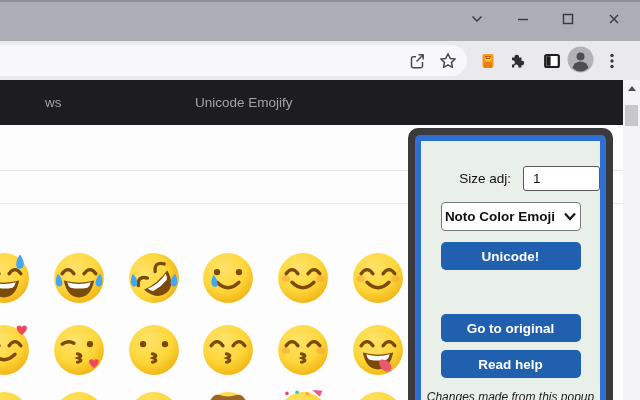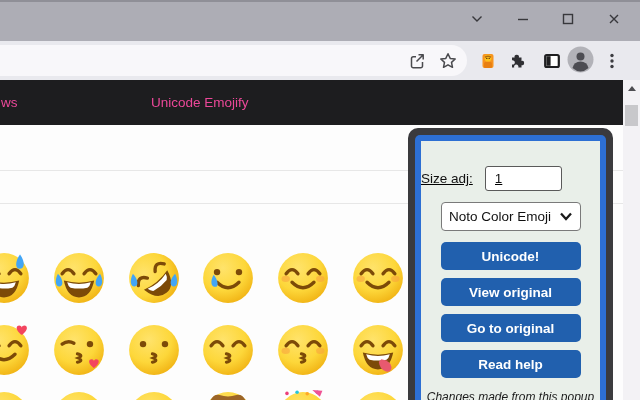--- a/index.html
+++ b/index.html
@@ -9,42 +9,42 @@
   .titlebar{position:absolute;left:0;top:0;width:640px;height:41px;background:#adadb5;}
   .titlebar .topline{position:absolute;left:0;top:0;width:640px;height:2px;background:#8f8f97;}
   .winctl{position:absolute;top:10px;width:18px;height:18px;display:flex;align-items:center;justify-content:center;cursor:default;}
   
   .toolbar{position:absolute;left:0;top:41px;width:640px;height:39px;background:#e9e9ee;}
   .omnibox{position:absolute;left:-24px;top:4px;width:491px;height:31px;background:#f8f7fa;border-radius:16px;}
   .tbicon{position:absolute;display:flex;align-items:center;justify-content:center;}
   .avatarwrap{position:absolute;left:567px;top:5px;width:27px;height:27px;}
   
   .navbar{position:absolute;left:0;top:80px;width:623px;height:45px;background:#1d1d1f;}
-  .navitem{position:absolute;top:0;height:45px;line-height:45px;font-size:13.5px;color:#ec4899;white-space:nowrap;cursor:pointer;}
+  .navitem{position:absolute;top:0;height:45px;line-height:45px;font-size:13.5px;color:#a3a3a3;white-space:nowrap;cursor:pointer;padding-left:44px;}
   
   .page{position:absolute;left:0;top:125px;width:623px;height:275px;background:#fdfdfd;overflow:hidden;}
   .hline{position:absolute;left:0;width:623px;height:1px;background:#e7e7e7;}
   .emoji{position:absolute;width:54px;height:54px;}
   
   .scrollbar{position:absolute;left:623px;top:80px;width:17px;height:320px;background:#f3f2f5;}
   .sb-up{position:absolute;left:0;top:0;width:17px;height:17px;display:flex;align-items:center;justify-content:center;}
   .sb-thumb{position:absolute;left:2px;top:25px;width:13px;height:21px;background:#c8c8cb;}
   
   .popup{position:absolute;left:408px;top:128px;width:205px;height:272px;background:#3a3a3d;
     border-radius:10px 10px 0 0;box-sizing:border-box;padding:7px 7px 0 7px;}
   .popup-blue{width:100%;height:100%;background:#2d6fd3;border-radius:5px 5px 0 0;
     box-sizing:border-box;padding:6px 6px 0 6px;}
   .popup-content{position:relative;width:100%;height:100%;background:#e9efe9;}
-  .sizerow{position:absolute;left:0;top:25px;width:100%;display:flex;align-items:center;justify-content:flex-start;gap:12px;text-decoration:underline;}
+  .sizerow{position:absolute;left:0;top:25px;width:100%;display:flex;align-items:center;justify-content:flex-end;gap:12px;}
   .sizelabel{font-size:13.5px;color:#111;}
   .sizeinput{width:66px;height:23px;background:#fff;border:1px solid #5a5a5a;border-radius:3px;
     font-family:"Liberation Sans",sans-serif;font-size:13.5px;color:#111;padding:0 0 0 9px;outline:none;}
   .fontselect{position:absolute;left:50%;transform:translateX(-50%);top:61px;width:138px;height:27px;
     background:#fff;border:1px solid #7a7a7a;border-radius:4px;display:flex;align-items:center;
-    justify-content:center;gap:9px;cursor:pointer;}
+    justify-content:center;gap:9px;cursor:pointer;font-weight:bold;}
   .fontselect span{font-size:13.5px;color:#101010;}
   .popbtn{position:absolute;left:50%;transform:translateX(-50%);width:140px;height:28px;background:#2160ae;
     border:none;border-radius:5px;color:#fff;font-family:"Liberation Sans",sans-serif;
     font-size:13.5px;font-weight:600;cursor:pointer;}
   .footnote{position:absolute;left:0;top:249px;width:100%;text-align:center;
     font-size:12px;font-style:italic;color:#1c1c1c;}
 </style>
 </head>
 <body>
 
@@ -310,21 +310,20 @@
           <span class="sizelabel">Size adj:</span>
           <input class="sizeinput" type="text" value="1" style="">
         </div>
         <div class="fontselect">
           <span>Noto Color Emoji</span>
           <svg width="12" height="9" viewBox="0 0 12 9">
               <path d="M1 1.5 L6 7 L11 1.5" fill="none" stroke="#1b1b1b" stroke-width="2.3"></path>
             </svg>
         </div>
         <button class="popbtn" style="top:101px">Unicode!</button>
-        <button class="popbtn" style="top:137px">View original</button>
         <button class="popbtn" style="top:173px">Go to original</button>
         <button class="popbtn" style="top:209px">Read help</button>
         <div class="footnote">Changes made from this popup</div>
       </div>
     </div>
   </div>
 
 </div>
 
 </body></html>

